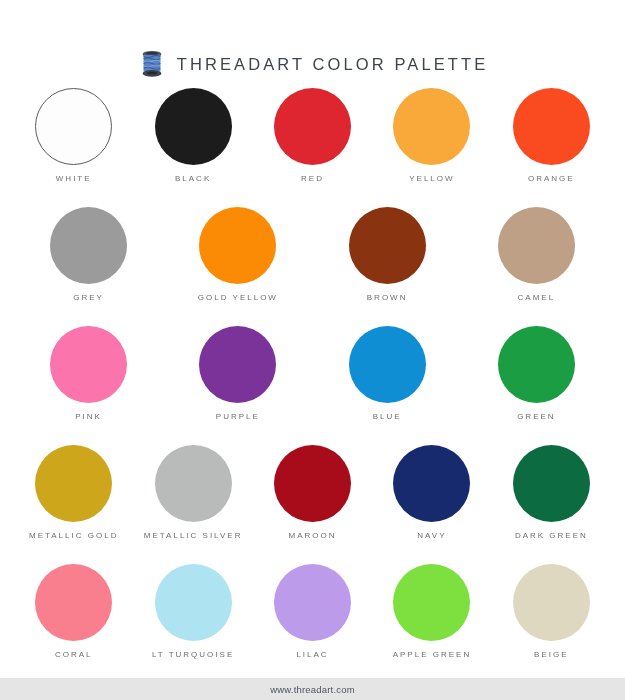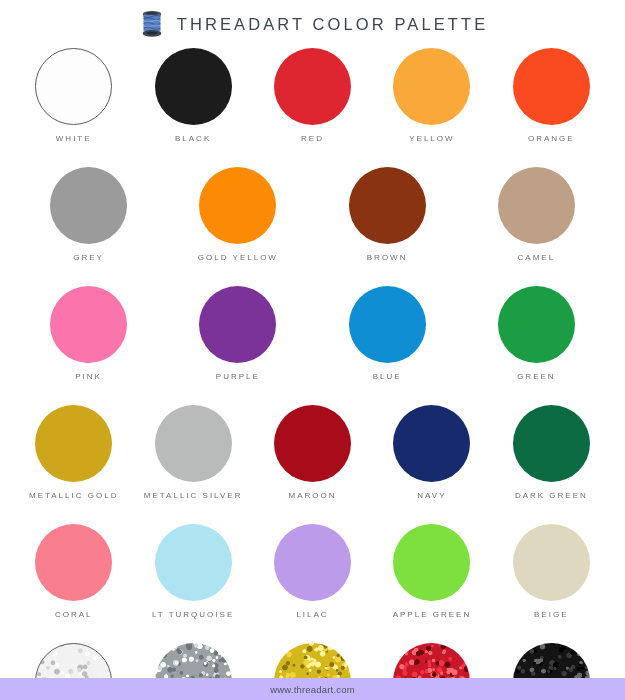--- a/index.html
+++ b/index.html
@@ -17,20 +17,21 @@
 
   
   .header {
     height: 46px;
     display: flex;
     align-items: center;
     justify-content: center;
     gap: 10px;
     padding-top: 2px;
     box-sizing: border-box;
+    margin-top: 40px;
   }
   .spool-icon {
     width: 30px;
     height: 30px;
     flex: 0 0 auto;
     display: block;
   }
   .brand-title {
     font-size: 16.5px;
     letter-spacing: 3.1px;
@@ -301,15 +302,15 @@
         </div>
       </div>
       <div class="cell">
         <div class="swatch-wrap">
           <div class="swatch" style="background-color: rgb(20, 20, 20); background-image: radial-gradient(circle at 9.1% 85.1%, rgb(106, 106, 106) 0px, rgb(106, 106, 106) 1.53px, rgba(0, 0, 0, 0) 2.23px), radial-gradient(circle at 95.9% 7.4%, rgb(0, 0, 0) 0px, rgb(0, 0, 0) 2.45px, rgba(0, 0, 0, 0) 3.15px), radial-gradient(circle at 79.6% 2.6%, rgb(58, 58, 58) 0px, rgb(58, 58, 58) 2.66px, rgba(0, 0, 0, 0) 3.36px), radial-gradient(circle at 76.4% 84.2%, rgb(58, 58, 58) 0px, rgb(58, 58, 58) 1.18px, rgba(0, 0, 0, 0) 1.88px), radial-gradient(circle at 74.9% 85.5%, rgb(58, 58, 58) 0px, rgb(58, 58, 58) 1.88px, rgba(0, 0, 0, 0) 2.58px), radial-gradient(circle at 63.5% 70.7%, rgb(0, 0, 0) 0px, rgb(0, 0, 0) 1.69px, rgba(0, 0, 0, 0) 2.39px), radial-gradient(circle at 28% 26.1%, rgb(0, 0, 0) 0px, rgb(0, 0, 0) 1.1px, rgba(0, 0, 0, 0) 1.8px), radial-gradient(circle at 39.5% 78.5%, rgb(106, 106, 106) 0px, rgb(106, 106, 106) 1.22px, rgba(0, 0, 0, 0) 1.92px), radial-gradient(circle at 37.7% 75.7%, rgb(0, 0, 0) 0px, rgb(0, 0, 0) 1px, rgba(0, 0, 0, 0) 1.7px), radial-gradient(circle at 26.4% 39.7%, rgb(58, 58, 58) 0px, rgb(58, 58, 58) 1.83px, rgba(0, 0, 0, 0) 2.53px), radial-gradient(circle at 53% 1.4%, rgb(0, 0, 0) 0px, rgb(0, 0, 0) 0.99px, rgba(0, 0, 0, 0) 1.69px), radial-gradient(circle at 60.8% 18%, rgb(58, 58, 58) 0px, rgb(58, 58, 58) 1.37px, rgba(0, 0, 0, 0) 2.07px), radial-gradient(circle at 38.9% 68.1%, rgb(0, 0, 0) 0px, rgb(0, 0, 0) 0.9px, rgba(0, 0, 0, 0) 1.6px), radial-gradient(circle at 41.2% 64%, rgb(58, 58, 58) 0px, rgb(58, 58, 58) 2.34px, rgba(0, 0, 0, 0) 3.04px), radial-gradient(circle at 57.7% 62%, rgb(0, 0, 0) 0px, rgb(0, 0, 0) 1.07px, rgba(0, 0, 0, 0) 1.77px), radial-gradient(circle at 39.9% 85.9%, rgb(0, 0, 0) 0px, rgb(0, 0, 0) 1.19px, rgba(0, 0, 0, 0) 1.89px), radial-gradient(circle at 76.2% 99.4%, rgb(58, 58, 58) 0px, rgb(58, 58, 58) 2.23px, rgba(0, 0, 0, 0) 2.93px), radial-gradient(circle at 72.2% 75.2%, rgb(58, 58, 58) 0px, rgb(58, 58, 58) 1.48px, rgba(0, 0, 0, 0) 2.18px), radial-gradient(circle at 5.8% 53.9%, rgb(106, 106, 106) 0px, rgb(106, 106, 106) 2.59px, rgba(0, 0, 0, 0) 3.29px), radial-gradient(circle at 49.2% 65.9%, rgb(58, 58, 58) 0px, rgb(58, 58, 58) 2.05px, rgba(0, 0, 0, 0) 2.75px), radial-gradient(circle at 69.6% 76.8%, rgb(58, 58, 58) 0px, rgb(58, 58, 58) 2.67px, rgba(0, 0, 0, 0) 3.37px), radial-gradient(circle at 5.9% 0.3%, rgb(0, 0, 0) 0px, rgb(0, 0, 0) 1.3px, rgba(0, 0, 0, 0) 2px), radial-gradient(circle at 51.1% 97.8%, rgb(0, 0, 0) 0px, rgb(0, 0, 0) 1.98px, rgba(0, 0, 0, 0) 2.68px), radial-gradient(circle at 14.5% 22.6%, rgb(106, 106, 106) 0px, rgb(106, 106, 106) 1.29px, rgba(0, 0, 0, 0) 1.99px), radial-gradient(circle at 75.5% 91%, rgb(106, 106, 106) 0px, rgb(106, 106, 106) 1.92px, rgba(0, 0, 0, 0) 2.62px), radial-gradient(circle at 8.2% 32%, rgb(58, 58, 58) 0px, rgb(58, 58, 58) 1.71px, rgba(0, 0, 0, 0) 2.41px), radial-gradient(circle at 46.3% 37.2%, rgb(58, 58, 58) 0px, rgb(58, 58, 58) 1.02px, rgba(0, 0, 0, 0) 1.72px), radial-gradient(circle at 86.3% 42%, rgb(106, 106, 106) 0px, rgb(106, 106, 106) 2.38px, rgba(0, 0, 0, 0) 3.08px), radial-gradient(circle at 0.3% 6.2%, rgb(58, 58, 58) 0px, rgb(58, 58, 58) 2.21px, rgba(0, 0, 0, 0) 2.91px), radial-gradient(circle at 7.9% 70%, rgb(106, 106, 106) 0px, rgb(106, 106, 106) 1.91px, rgba(0, 0, 0, 0) 2.61px), radial-gradient(circle at 32.7% 23.9%, rgb(106, 106, 106) 0px, rgb(106, 106, 106) 2.39px, rgba(0, 0, 0, 0) 3.09px), radial-gradient(circle at 84.7% 91.2%, rgb(106, 106, 106) 0px, rgb(106, 106, 106) 1.53px, rgba(0, 0, 0, 0) 2.23px), radial-gradient(circle at 24.6% 11%, rgb(58, 58, 58) 0px, rgb(58, 58, 58) 1.98px, rgba(0, 0, 0, 0) 2.68px), radial-gradient(circle at 11.6% 86.3%, rgb(0, 0, 0) 0px, rgb(0, 0, 0) 2.21px, rgba(0, 0, 0, 0) 2.91px), radial-gradient(circle at 66.9% 99.9%, rgb(106, 106, 106) 0px, rgb(106, 106, 106) 1.03px, rgba(0, 0, 0, 0) 1.73px), radial-gradient(circle at 46.3% 95%, rgb(58, 58, 58) 0px, rgb(58, 58, 58) 2.53px, rgba(0, 0, 0, 0) 3.23px), radial-gradient(circle at 49.8% 62.4%, rgb(0, 0, 0) 0px, rgb(0, 0, 0) 1.45px, rgba(0, 0, 0, 0) 2.15px), radial-gradient(circle at 11.3% 70.2%, rgb(58, 58, 58) 0px, rgb(58, 58, 58) 2.61px, rgba(0, 0, 0, 0) 3.31px), radial-gradient(circle at 54.7% 33%, rgb(58, 58, 58) 0px, rgb(58, 58, 58) 1.06px, rgba(0, 0, 0, 0) 1.76px), radial-gradient(circle at 65.2% 5.6%, rgb(0, 0, 0) 0px, rgb(0, 0, 0) 2.27px, rgba(0, 0, 0, 0) 2.97px), radial-gradient(circle at 89% 15.2%, rgb(58, 58, 58) 0px, rgb(58, 58, 58) 0.96px, rgba(0, 0, 0, 0) 1.66px), radial-gradient(circle at 79.9% 93.2%, rgb(58, 58, 58) 0px, rgb(58, 58, 58) 0.93px, rgba(0, 0, 0, 0) 1.63px), radial-gradient(circle at 75.4% 53.7%, rgb(0, 0, 0) 0px, rgb(0, 0, 0) 2.5px, rgba(0, 0, 0, 0) 3.2px), radial-gradient(circle at 95.2% 32%, rgb(58, 58, 58) 0px, rgb(58, 58, 58) 1.27px, rgba(0, 0, 0, 0) 1.97px), radial-gradient(circle at 14.2% 64.9%, rgb(0, 0, 0) 0px, rgb(0, 0, 0) 1.3px, rgba(0, 0, 0, 0) 2px), radial-gradient(circle at 18.6% 93.2%, rgb(0, 0, 0) 0px, rgb(0, 0, 0) 1.87px, rgba(0, 0, 0, 0) 2.57px), radial-gradient(circle at 52.7% 64.3%, rgb(106, 106, 106) 0px, rgb(106, 106, 106) 2.31px, rgba(0, 0, 0, 0) 3.01px), radial-gradient(circle at 62.4% 87.9%, rgb(0, 0, 0) 0px, rgb(0, 0, 0) 1.56px, rgba(0, 0, 0, 0) 2.26px), radial-gradient(circle at 90.8% 32.7%, rgb(0, 0, 0) 0px, rgb(0, 0, 0) 1.32px, rgba(0, 0, 0, 0) 2.02px), radial-gradient(circle at 28.1% 51.5%, rgb(106, 106, 106) 0px, rgb(106, 106, 106) 1.5px, rgba(0, 0, 0, 0) 2.2px), radial-gradient(circle at 38.3% 4.6%, rgb(106, 106, 106) 0px, rgb(106, 106, 106) 2.52px, rgba(0, 0, 0, 0) 3.22px), radial-gradient(circle at 45.5% 83%, rgb(0, 0, 0) 0px, rgb(0, 0, 0) 1.04px, rgba(0, 0, 0, 0) 1.74px), radial-gradient(circle at 66.4% 39.8%, rgb(58, 58, 58) 0px, rgb(58, 58, 58) 2.3px, rgba(0, 0, 0, 0) 3px), radial-gradient(circle at 78.8% 75.4%, rgb(106, 106, 106) 0px, rgb(106, 106, 106) 2.35px, rgba(0, 0, 0, 0) 3.05px), radial-gradient(circle at 98.8% 10.9%, rgb(58, 58, 58) 0px, rgb(58, 58, 58) 1.19px, rgba(0, 0, 0, 0) 1.89px), radial-gradient(circle at 6.4% 1.1%, rgb(106, 106, 106) 0px, rgb(106, 106, 106) 2.17px, rgba(0, 0, 0, 0) 2.87px), radial-gradient(circle at 22.7% 8.7%, rgb(58, 58, 58) 0px, rgb(58, 58, 58) 1.41px, rgba(0, 0, 0, 0) 2.11px), radial-gradient(circle at 78% 4.3%, rgb(106, 106, 106) 0px, rgb(106, 106, 106) 1.97px, rgba(0, 0, 0, 0) 2.67px), radial-gradient(circle at 96.7% 45.8%, rgb(106, 106, 106) 0px, rgb(106, 106, 106) 2.39px, rgba(0, 0, 0, 0) 3.09px), radial-gradient(circle at 95.6% 95.4%, rgb(0, 0, 0) 0px, rgb(0, 0, 0) 2.11px, rgba(0, 0, 0, 0) 2.81px), radial-gradient(circle at 44.7% 38.3%, rgb(0, 0, 0) 0px, rgb(0, 0, 0) 1.2px, rgba(0, 0, 0, 0) 1.9px), radial-gradient(circle at 12.5% 97.9%, rgb(106, 106, 106) 0px, rgb(106, 106, 106) 1.05px, rgba(0, 0, 0, 0) 1.75px), radial-gradient(circle at 61.2% 73.2%, rgb(58, 58, 58) 0px, rgb(58, 58, 58) 2.48px, rgba(0, 0, 0, 0) 3.18px), radial-gradient(circle at 76.5% 12.5%, rgb(0, 0, 0) 0px, rgb(0, 0, 0) 1.66px, rgba(0, 0, 0, 0) 2.36px), radial-gradient(circle at 88.6% 69.4%, rgb(0, 0, 0) 0px, rgb(0, 0, 0) 2.12px, rgba(0, 0, 0, 0) 2.82px), radial-gradient(circle at 95.2% 73.9%, rgb(58, 58, 58) 0px, rgb(58, 58, 58) 1.57px, rgba(0, 0, 0, 0) 2.27px), radial-gradient(circle at 71.5% 86.2%, rgb(0, 0, 0) 0px, rgb(0, 0, 0) 1.84px, rgba(0, 0, 0, 0) 2.54px), radial-gradient(circle at 24.6% 35%, rgb(106, 106, 106) 0px, rgb(106, 106, 106) 2px, rgba(0, 0, 0, 0) 2.7px), radial-gradient(circle at 92.5% 58.7%, rgb(0, 0, 0) 0px, rgb(0, 0, 0) 1.91px, rgba(0, 0, 0, 0) 2.61px), radial-gradient(circle at 7.7% 79.8%, rgb(58, 58, 58) 0px, rgb(58, 58, 58) 1.67px, rgba(0, 0, 0, 0) 2.37px), radial-gradient(circle at 27.1% 10.3%, rgb(0, 0, 0) 0px, rgb(0, 0, 0) 2.64px, rgba(0, 0, 0, 0) 3.34px), radial-gradient(circle at 36% 78.3%, rgb(106, 106, 106) 0px, rgb(106, 106, 106) 2.66px, rgba(0, 0, 0, 0) 3.36px), radial-gradient(circle at 30.6% 24%, rgb(106, 106, 106) 0px, rgb(106, 106, 106) 2.45px, rgba(0, 0, 0, 0) 3.15px), radial-gradient(circle at 95.8% 13.7%, rgb(58, 58, 58) 0px, rgb(58, 58, 58) 1.11px, rgba(0, 0, 0, 0) 1.81px), radial-gradient(circle at 8.5% 13.6%, rgb(58, 58, 58) 0px, rgb(58, 58, 58) 2.64px, rgba(0, 0, 0, 0) 3.34px), radial-gradient(circle at 0.8% 73.2%, rgb(106, 106, 106) 0px, rgb(106, 106, 106) 2.41px, rgba(0, 0, 0, 0) 3.11px), radial-gradient(circle at 26.5% 80%, rgb(58, 58, 58) 0px, rgb(58, 58, 58) 1.32px, rgba(0, 0, 0, 0) 2.02px), radial-gradient(circle at 70.5% 32.7%, rgb(106, 106, 106) 0px, rgb(106, 106, 106) 1.15px, rgba(0, 0, 0, 0) 1.85px), radial-gradient(circle at 43% 87.3%, rgb(0, 0, 0) 0px, rgb(0, 0, 0) 2.59px, rgba(0, 0, 0, 0) 3.29px), radial-gradient(circle at 72.9% 16.2%, rgb(58, 58, 58) 0px, rgb(58, 58, 58) 2.46px, rgba(0, 0, 0, 0) 3.16px), radial-gradient(circle at 52.5% 79.3%, rgb(106, 106, 106) 0px, rgb(106, 106, 106) 1.9px, rgba(0, 0, 0, 0) 2.6px), radial-gradient(circle at 8.7% 55.5%, rgb(106, 106, 106) 0px, rgb(106, 106, 106) 1.79px, rgba(0, 0, 0, 0) 2.49px), radial-gradient(circle at 82.5% 76.7%, rgb(58, 58, 58) 0px, rgb(58, 58, 58) 2.17px, rgba(0, 0, 0, 0) 2.87px), radial-gradient(circle at 75.2% 34.7%, rgb(58, 58, 58) 0px, rgb(58, 58, 58) 1.89px, rgba(0, 0, 0, 0) 2.59px), radial-gradient(circle at 22.1% 70.1%, rgb(58, 58, 58) 0px, rgb(58, 58, 58) 1.59px, rgba(0, 0, 0, 0) 2.29px), radial-gradient(circle at 19.8% 85.4%, rgb(106, 106, 106) 0px, rgb(106, 106, 106) 1.52px, rgba(0, 0, 0, 0) 2.22px), radial-gradient(circle at 16.5% 98.4%, rgb(0, 0, 0) 0px, rgb(0, 0, 0) 1.79px, rgba(0, 0, 0, 0) 2.49px), radial-gradient(circle at 12.9% 36.7%, rgb(58, 58, 58) 0px, rgb(58, 58, 58) 1.83px, rgba(0, 0, 0, 0) 2.53px), radial-gradient(circle at 11.3% 50.3%, rgb(58, 58, 58) 0px, rgb(58, 58, 58) 2.04px, rgba(0, 0, 0, 0) 2.74px), radial-gradient(circle at 7.1% 70.9%, rgb(58, 58, 58) 0px, rgb(58, 58, 58) 1.9px, rgba(0, 0, 0, 0) 2.6px), radial-gradient(circle at 82.3% 44.7%, rgb(106, 106, 106) 0px, rgb(106, 106, 106) 1.8px, rgba(0, 0, 0, 0) 2.5px), radial-gradient(circle at 25.7% 97.3%, rgb(106, 106, 106) 0px, rgb(106, 106, 106) 1.75px, rgba(0, 0, 0, 0) 2.45px), radial-gradient(circle at 53% 84.3%, rgb(0, 0, 0) 0px, rgb(0, 0, 0) 2.54px, rgba(0, 0, 0, 0) 3.24px), radial-gradient(circle at 24.1% 49.5%, rgb(58, 58, 58) 0px, rgb(58, 58, 58) 1.81px, rgba(0, 0, 0, 0) 2.51px), radial-gradient(circle at 25.7% 82.1%, rgb(0, 0, 0) 0px, rgb(0, 0, 0) 1.03px, rgba(0, 0, 0, 0) 1.73px), radial-gradient(circle at 58.7% 80.1%, rgb(58, 58, 58) 0px, rgb(58, 58, 58) 1.78px, rgba(0, 0, 0, 0) 2.48px), radial-gradient(circle at 97.7% 49.8%, rgb(106, 106, 106) 0px, rgb(106, 106, 106) 2.67px, rgba(0, 0, 0, 0) 3.37px), radial-gradient(circle at 95.6% 23.7%, rgb(106, 106, 106) 0px, rgb(106, 106, 106) 1.99px, rgba(0, 0, 0, 0) 2.69px), radial-gradient(circle at 88.4% 25.4%, rgb(106, 106, 106) 0px, rgb(106, 106, 106) 1.38px, rgba(0, 0, 0, 0) 2.08px), radial-gradient(circle at 65.3% 51.4%, rgb(0, 0, 0) 0px, rgb(0, 0, 0) 2.69px, rgba(0, 0, 0, 0) 3.39px), radial-gradient(circle at 79% 83.5%, rgb(58, 58, 58) 0px, rgb(58, 58, 58) 2.62px, rgba(0, 0, 0, 0) 3.32px), radial-gradient(circle at 72.1% 69.6%, rgb(0, 0, 0) 0px, rgb(0, 0, 0) 2.67px, rgba(0, 0, 0, 0) 3.37px), radial-gradient(circle at 78.1% 31.3%, rgb(58, 58, 58) 0px, rgb(58, 58, 58) 1.8px, rgba(0, 0, 0, 0) 2.5px), radial-gradient(circle at 85.8% 33.8%, rgb(0, 0, 0) 0px, rgb(0, 0, 0) 2px, rgba(0, 0, 0, 0) 2.7px), radial-gradient(circle at 2.5% 86.1%, rgb(0, 0, 0) 0px, rgb(0, 0, 0) 2.49px, rgba(0, 0, 0, 0) 3.19px), radial-gradient(circle at 58.3% 69.9%, rgb(106, 106, 106) 0px, rgb(106, 106, 106) 2.58px, rgba(0, 0, 0, 0) 3.28px), radial-gradient(circle at 97.6% 39.1%, rgb(106, 106, 106) 0px, rgb(106, 106, 106) 2.35px, rgba(0, 0, 0, 0) 3.05px), radial-gradient(circle at 9.2% 74.1%, rgb(106, 106, 106) 0px, rgb(106, 106, 106) 2.27px, rgba(0, 0, 0, 0) 2.97px), radial-gradient(circle at 38.6% 60.4%, rgb(106, 106, 106) 0px, rgb(106, 106, 106) 1.71px, rgba(0, 0, 0, 0) 2.41px), radial-gradient(circle at 90.6% 15.6%, rgb(106, 106, 106) 0px, rgb(106, 106, 106) 2.52px, rgba(0, 0, 0, 0) 3.22px), radial-gradient(circle at 55.8% 28.7%, rgb(0, 0, 0) 0px, rgb(0, 0, 0) 2.65px, rgba(0, 0, 0, 0) 3.35px), radial-gradient(circle at 39.5% 78.6%, rgb(0, 0, 0) 0px, rgb(0, 0, 0) 2.33px, rgba(0, 0, 0, 0) 3.03px), radial-gradient(circle at 84.3% 5.6%, rgb(106, 106, 106) 0px, rgb(106, 106, 106) 1.49px, rgba(0, 0, 0, 0) 2.19px), radial-gradient(circle at 13.3% 8.8%, rgb(106, 106, 106) 0px, rgb(106, 106, 106) 2.06px, rgba(0, 0, 0, 0) 2.76px), radial-gradient(circle at 36.6% 22.4%, rgb(106, 106, 106) 0px, rgb(106, 106, 106) 1.48px, rgba(0, 0, 0, 0) 2.18px), radial-gradient(circle at 9% 67.4%, rgb(106, 106, 106) 0px, rgb(106, 106, 106) 2.6px, rgba(0, 0, 0, 0) 3.3px), radial-gradient(circle at 62.9% 9.3%, rgb(0, 0, 0) 0px, rgb(0, 0, 0) 2.2px, rgba(0, 0, 0, 0) 2.9px), radial-gradient(circle at 86.8% 89.4%, rgb(58, 58, 58) 0px, rgb(58, 58, 58) 1.08px, rgba(0, 0, 0, 0) 1.78px), radial-gradient(circle at 81.3% 90.7%, rgb(0, 0, 0) 0px, rgb(0, 0, 0) 2.06px, rgba(0, 0, 0, 0) 2.76px), radial-gradient(circle at 56.7% 55.6%, rgb(106, 106, 106) 0px, rgb(106, 106, 106) 1.7px, rgba(0, 0, 0, 0) 2.4px), radial-gradient(circle at 92.5% 64.4%, rgb(58, 58, 58) 0px, rgb(58, 58, 58) 0.96px, rgba(0, 0, 0, 0) 1.66px), radial-gradient(circle at 48.6% 37.1%, rgb(0, 0, 0) 0px, rgb(0, 0, 0) 1.81px, rgba(0, 0, 0, 0) 2.51px), radial-gradient(circle at 83.8% 44.5%, rgb(106, 106, 106) 0px, rgb(106, 106, 106) 2.1px, rgba(0, 0, 0, 0) 2.8px), radial-gradient(circle at 80.6% 85.6%, rgb(0, 0, 0) 0px, rgb(0, 0, 0) 2.07px, rgba(0, 0, 0, 0) 2.77px), radial-gradient(circle at 50.7% 25.8%, rgb(58, 58, 58) 0px, rgb(58, 58, 58) 2.51px, rgba(0, 0, 0, 0) 3.21px), radial-gradient(circle at 6.2% 37.9%, rgb(0, 0, 0) 0px, rgb(0, 0, 0) 1.51px, rgba(0, 0, 0, 0) 2.21px), radial-gradient(circle at 10.3% 61.7%, rgb(106, 106, 106) 0px, rgb(106, 106, 106) 1.6px, rgba(0, 0, 0, 0) 2.3px), radial-gradient(circle at 80.8% 64.6%, rgb(58, 58, 58) 0px, rgb(58, 58, 58) 1.72px, rgba(0, 0, 0, 0) 2.42px), radial-gradient(circle at 87.3% 27.5%, rgb(0, 0, 0) 0px, rgb(0, 0, 0) 1.55px, rgba(0, 0, 0, 0) 2.25px), radial-gradient(circle at 96.4% 53.9%, rgb(0, 0, 0) 0px, rgb(0, 0, 0) 1.36px, rgba(0, 0, 0, 0) 2.06px), radial-gradient(circle at 55.7% 77%, rgb(58, 58, 58) 0px, rgb(58, 58, 58) 2.66px, rgba(0, 0, 0, 0) 3.36px), radial-gradient(circle at 3.8% 90.7%, rgb(0, 0, 0) 0px, rgb(0, 0, 0) 2.38px, rgba(0, 0, 0, 0) 3.08px), radial-gradient(circle at 37.4% 18.8%, rgb(58, 58, 58) 0px, rgb(58, 58, 58) 1.32px, rgba(0, 0, 0, 0) 2.02px), radial-gradient(circle at 86% 93.2%, rgb(0, 0, 0) 0px, rgb(0, 0, 0) 2.44px, rgba(0, 0, 0, 0) 3.14px), radial-gradient(circle at 8.1% 70.2%, rgb(58, 58, 58) 0px, rgb(58, 58, 58) 2.61px, rgba(0, 0, 0, 0) 3.31px), radial-gradient(circle at 86% 14.2%, rgb(106, 106, 106) 0px, rgb(106, 106, 106) 1.95px, rgba(0, 0, 0, 0) 2.65px), radial-gradient(circle at 49% 32.9%, rgb(58, 58, 58) 0px, rgb(58, 58, 58) 1.97px, rgba(0, 0, 0, 0) 2.67px), radial-gradient(circle at 26.2% 73.4%, rgb(58, 58, 58) 0px, rgb(58, 58, 58) 2.62px, rgba(0, 0, 0, 0) 3.32px), radial-gradient(circle at 12.8% 62.7%, rgb(0, 0, 0) 0px, rgb(0, 0, 0) 1.33px, rgba(0, 0, 0, 0) 2.03px), radial-gradient(circle at 7.3% 12.8%, rgb(58, 58, 58) 0px, rgb(58, 58, 58) 2.14px, rgba(0, 0, 0, 0) 2.84px), radial-gradient(circle at 36.6% 26.8%, rgb(0, 0, 0) 0px, rgb(0, 0, 0) 1.69px, rgba(0, 0, 0, 0) 2.39px), radial-gradient(circle at 47% 66.9%, rgb(106, 106, 106) 0px, rgb(106, 106, 106) 1.42px, rgba(0, 0, 0, 0) 2.12px), radial-gradient(circle at 88.3% 96.1%, rgb(0, 0, 0) 0px, rgb(0, 0, 0) 2.11px, rgba(0, 0, 0, 0) 2.81px), radial-gradient(circle at 39.6% 36.5%, rgb(106, 106, 106) 0px, rgb(106, 106, 106) 2.05px, rgba(0, 0, 0, 0) 2.75px), radial-gradient(circle at 95.7% 90.9%, rgb(0, 0, 0) 0px, rgb(0, 0, 0) 1.55px, rgba(0, 0, 0, 0) 2.25px), radial-gradient(circle at 45.9% 51.7%, rgb(0, 0, 0) 0px, rgb(0, 0, 0) 1.64px, rgba(0, 0, 0, 0) 2.34px), radial-gradient(circle at 23.6% 86.9%, rgb(58, 58, 58) 0px, rgb(58, 58, 58) 1.27px, rgba(0, 0, 0, 0) 1.97px), radial-gradient(circle at 3.2% 71.4%, rgb(0, 0, 0) 0px, rgb(0, 0, 0) 2.61px, rgba(0, 0, 0, 0) 3.31px), radial-gradient(circle at 85.1% 56.9%, rgb(0, 0, 0) 0px, rgb(0, 0, 0) 2.15px, rgba(0, 0, 0, 0) 2.85px), radial-gradient(circle at 78.5% 70.6%, rgb(0, 0, 0) 0px, rgb(0, 0, 0) 0.93px, rgba(0, 0, 0, 0) 1.63px);"></div>
         </div>
       </div>
     </div>
   </div>
 
-<div class="footer" style="background: #c4b5fd;">
+<div class="footer" style="background: #e5e5e5;">
   <span class="footer-text">www.threadart.com</span>
 </div>
 
 </body></html>

